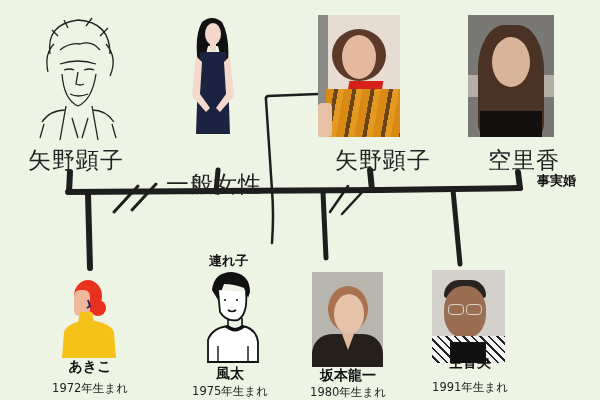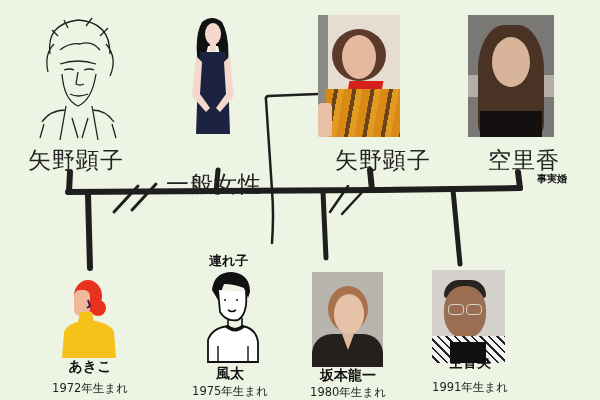--- a/index.html
+++ b/index.html
@@ -1,21 +1,21 @@
 <!DOCTYPE html>
 <html><head>
   <meta charset="utf-8">
   <style>
     html, body { margin:0; padding:0; }
     body { width:600px; height:400px; background:#eef4e4; position:relative; overflow:hidden; font-family:"DejaVu Sans", sans-serif; color:#1a1a1a; }
     .abs { position:absolute; }
     .parent-name { position:absolute; font-family:"DejaVu Serif", serif; font-size:23px; color:#222; white-space:nowrap; letter-spacing:1px; }
     .child-name { position:absolute; font-weight:bold; font-size:14px; color:#111; text-align:center; white-space:nowrap; }
     .child-year { position:absolute; font-size:11.5px; color:#222; text-align:center; white-space:nowrap; }
-    .note { position:absolute; font-weight:bold; font-size:10px; color:#111; white-space:nowrap; }
+    .note { position:absolute; font-weight:bold; font-size:13px; color:#111; white-space:nowrap; }
     .photo { position:absolute; overflow:hidden; }
     svg.lines { position:absolute; left:0; top:0; }
   </style>
 </head>
 <body>
 
 <svg class="lines" width="600" height="400">
 
   <path d="M68 192 L380 190 L520 188" stroke="#1e1e1e" stroke-width="6" fill="none" stroke-linecap="round"></path>
 

